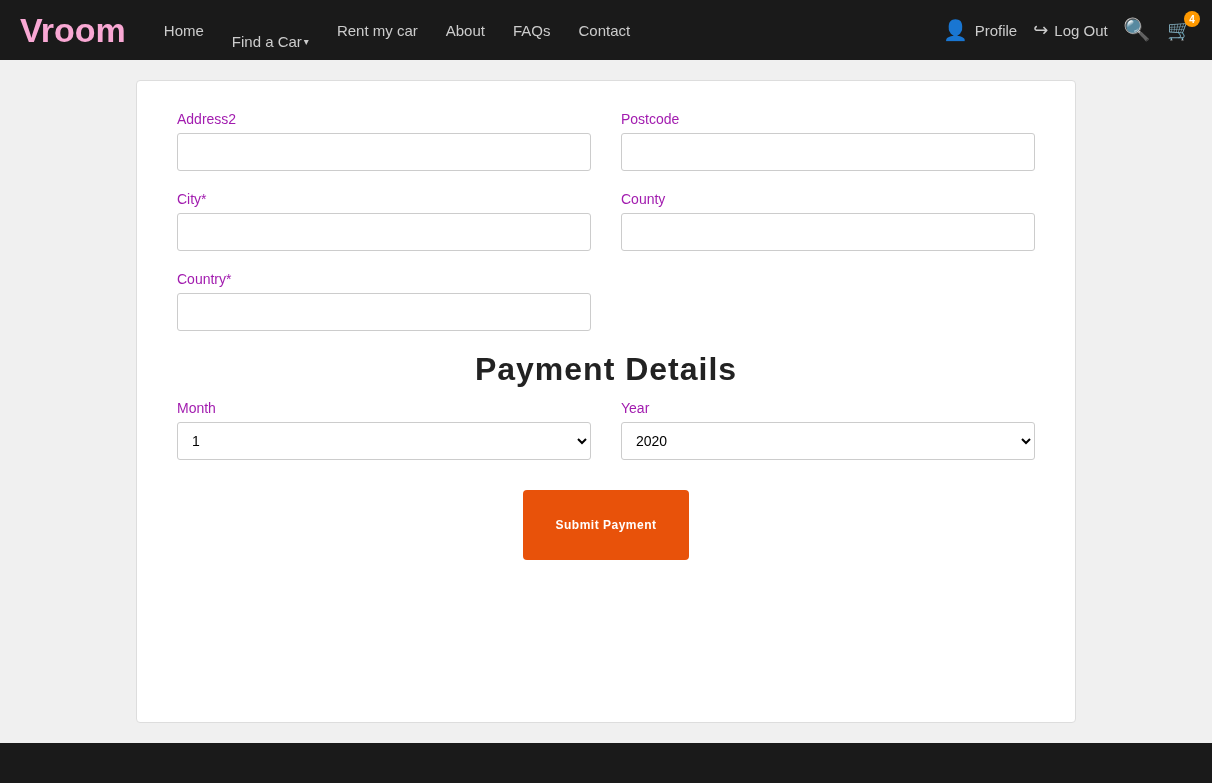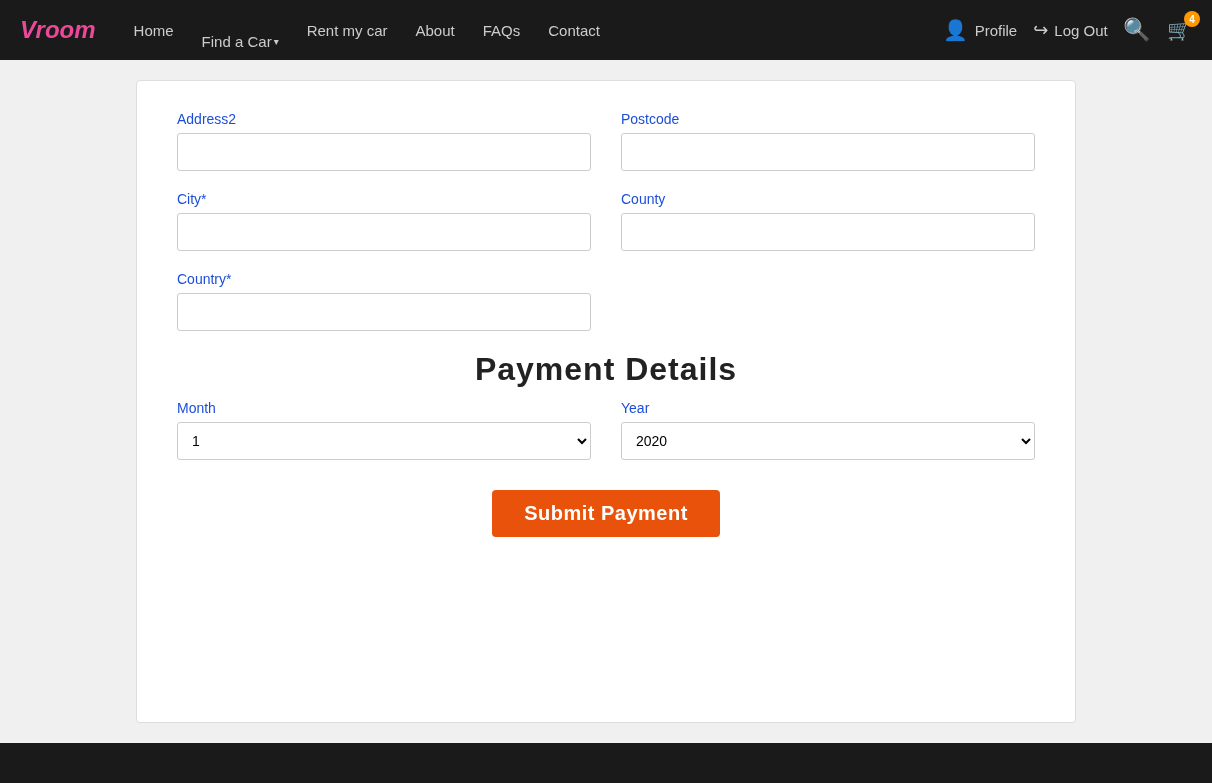--- a/index.html
+++ b/index.html
@@ -79,21 +79,21 @@
       gap: 30px;
       margin-bottom: 20px;
     }
     .form-group {
       display: flex;
       flex-direction: column;
       flex: 1;
     }
     .form-label {
       font-size: 14px;
-      color: #1d4ed8;
+      color: #a21caf;
       margin-bottom: 6px;
     }
     .form-input {
       border: 1px solid #ccc;
       border-radius: 3px;
       padding: 8px 10px;
       font-size: 14px;
       outline: none;
       height: 38px;
     }
@@ -131,36 +131,36 @@
     .submit-row {
       display: flex;
       justify-content: center;
       margin-top: 30px;
     }
     .submit-btn {
       background: #e8520a;
       color: #fff;
       border: none;
       border-radius: 4px;
-      padding: 12px 32px;
-      font-size: 20px;
+      padding: 28px 32px;
+      font-size: 12px;
       font-weight: bold;
       font-family: 'Arial Black', Arial, sans-serif;
       cursor: pointer;
       letter-spacing: 0.5px;
     }
 
     
     .footer-bar {
       background: #1a1a1a;
       height: 40px;
     }
 
     
-    .brand-v { color: #ec4899; font-size: 24px; font-weight: 900; font-style: italic; }
+    .brand-v { color: #f9a8d4; font-size: 34px; font-weight: 900; }
   </style>
 </head>
 <body>
 
 <nav class="navbar">
   <div class="navbar-left">
     <span class="brand-v">Vroom</span>
     <div class="navbar-nav">
       <a class="nav-link">Home</a>
       <div class="nav-dropdown">

